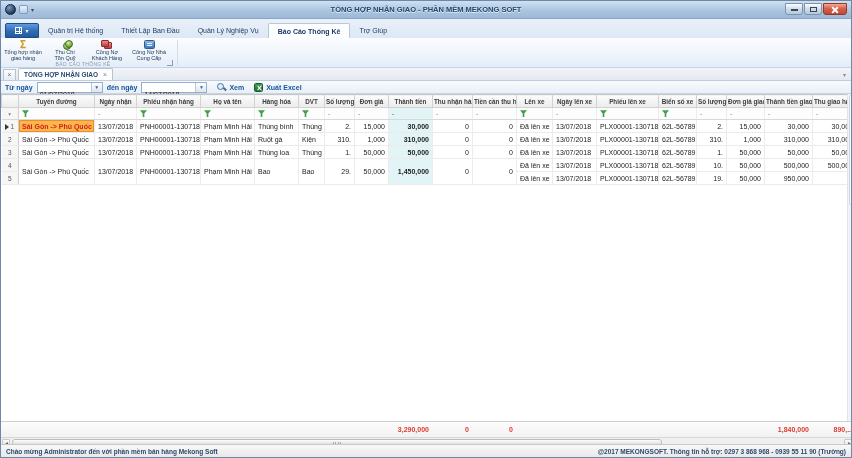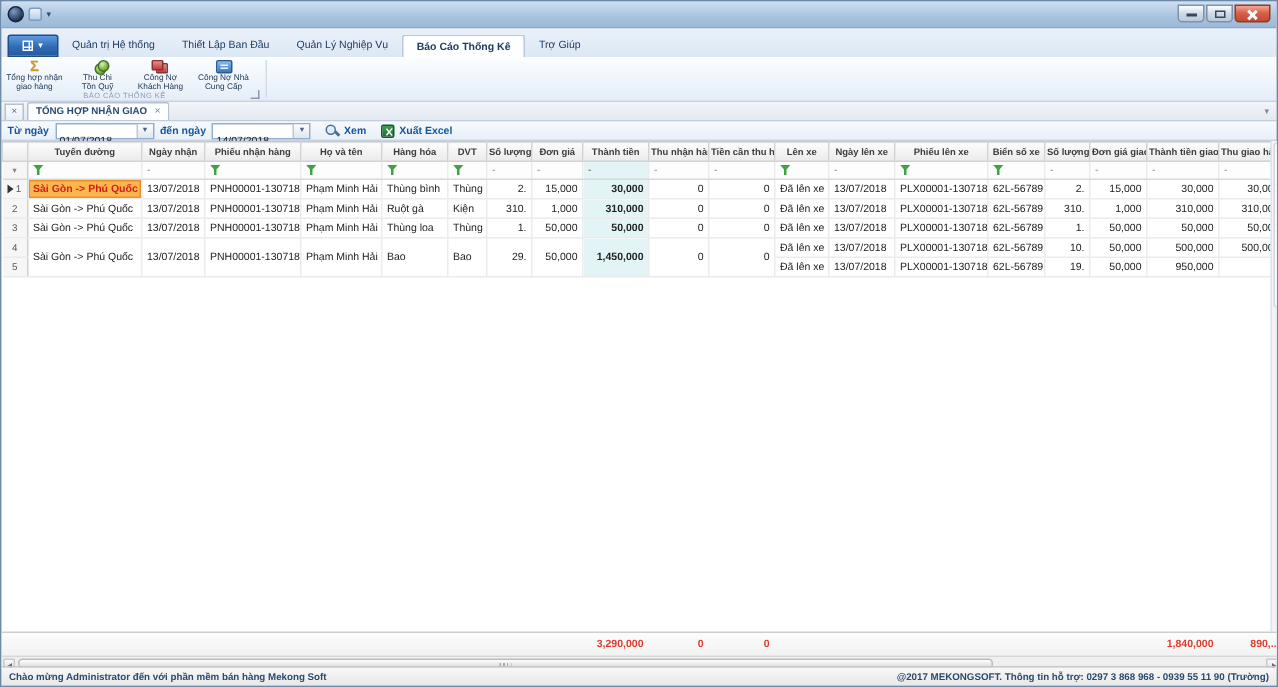--- a/index.html
+++ b/index.html
@@ -168,20 +168,21 @@
 <body>
 
 <div class="app">
 
   <div class="titlebar">
     <div class="qat">
       <span class="app-orb"></span>
       <span class="qat-ic"></span>
       <span class="qat-arrow">▾</span>
     </div>
+    <div class="title-text">TỔNG HỢP NHẬN GIAO - PHẦN MỀM MEKONG SOFT</div>
     <div class="winbtns">
       <div class="winbtn">
           <span class="bar"></span>
         </div>
       <div class="winbtn">
           <span class="box"></span>
         </div>
       <div class="winbtn close">
           <span class="x1"></span>
           <span class="x2"></span>

